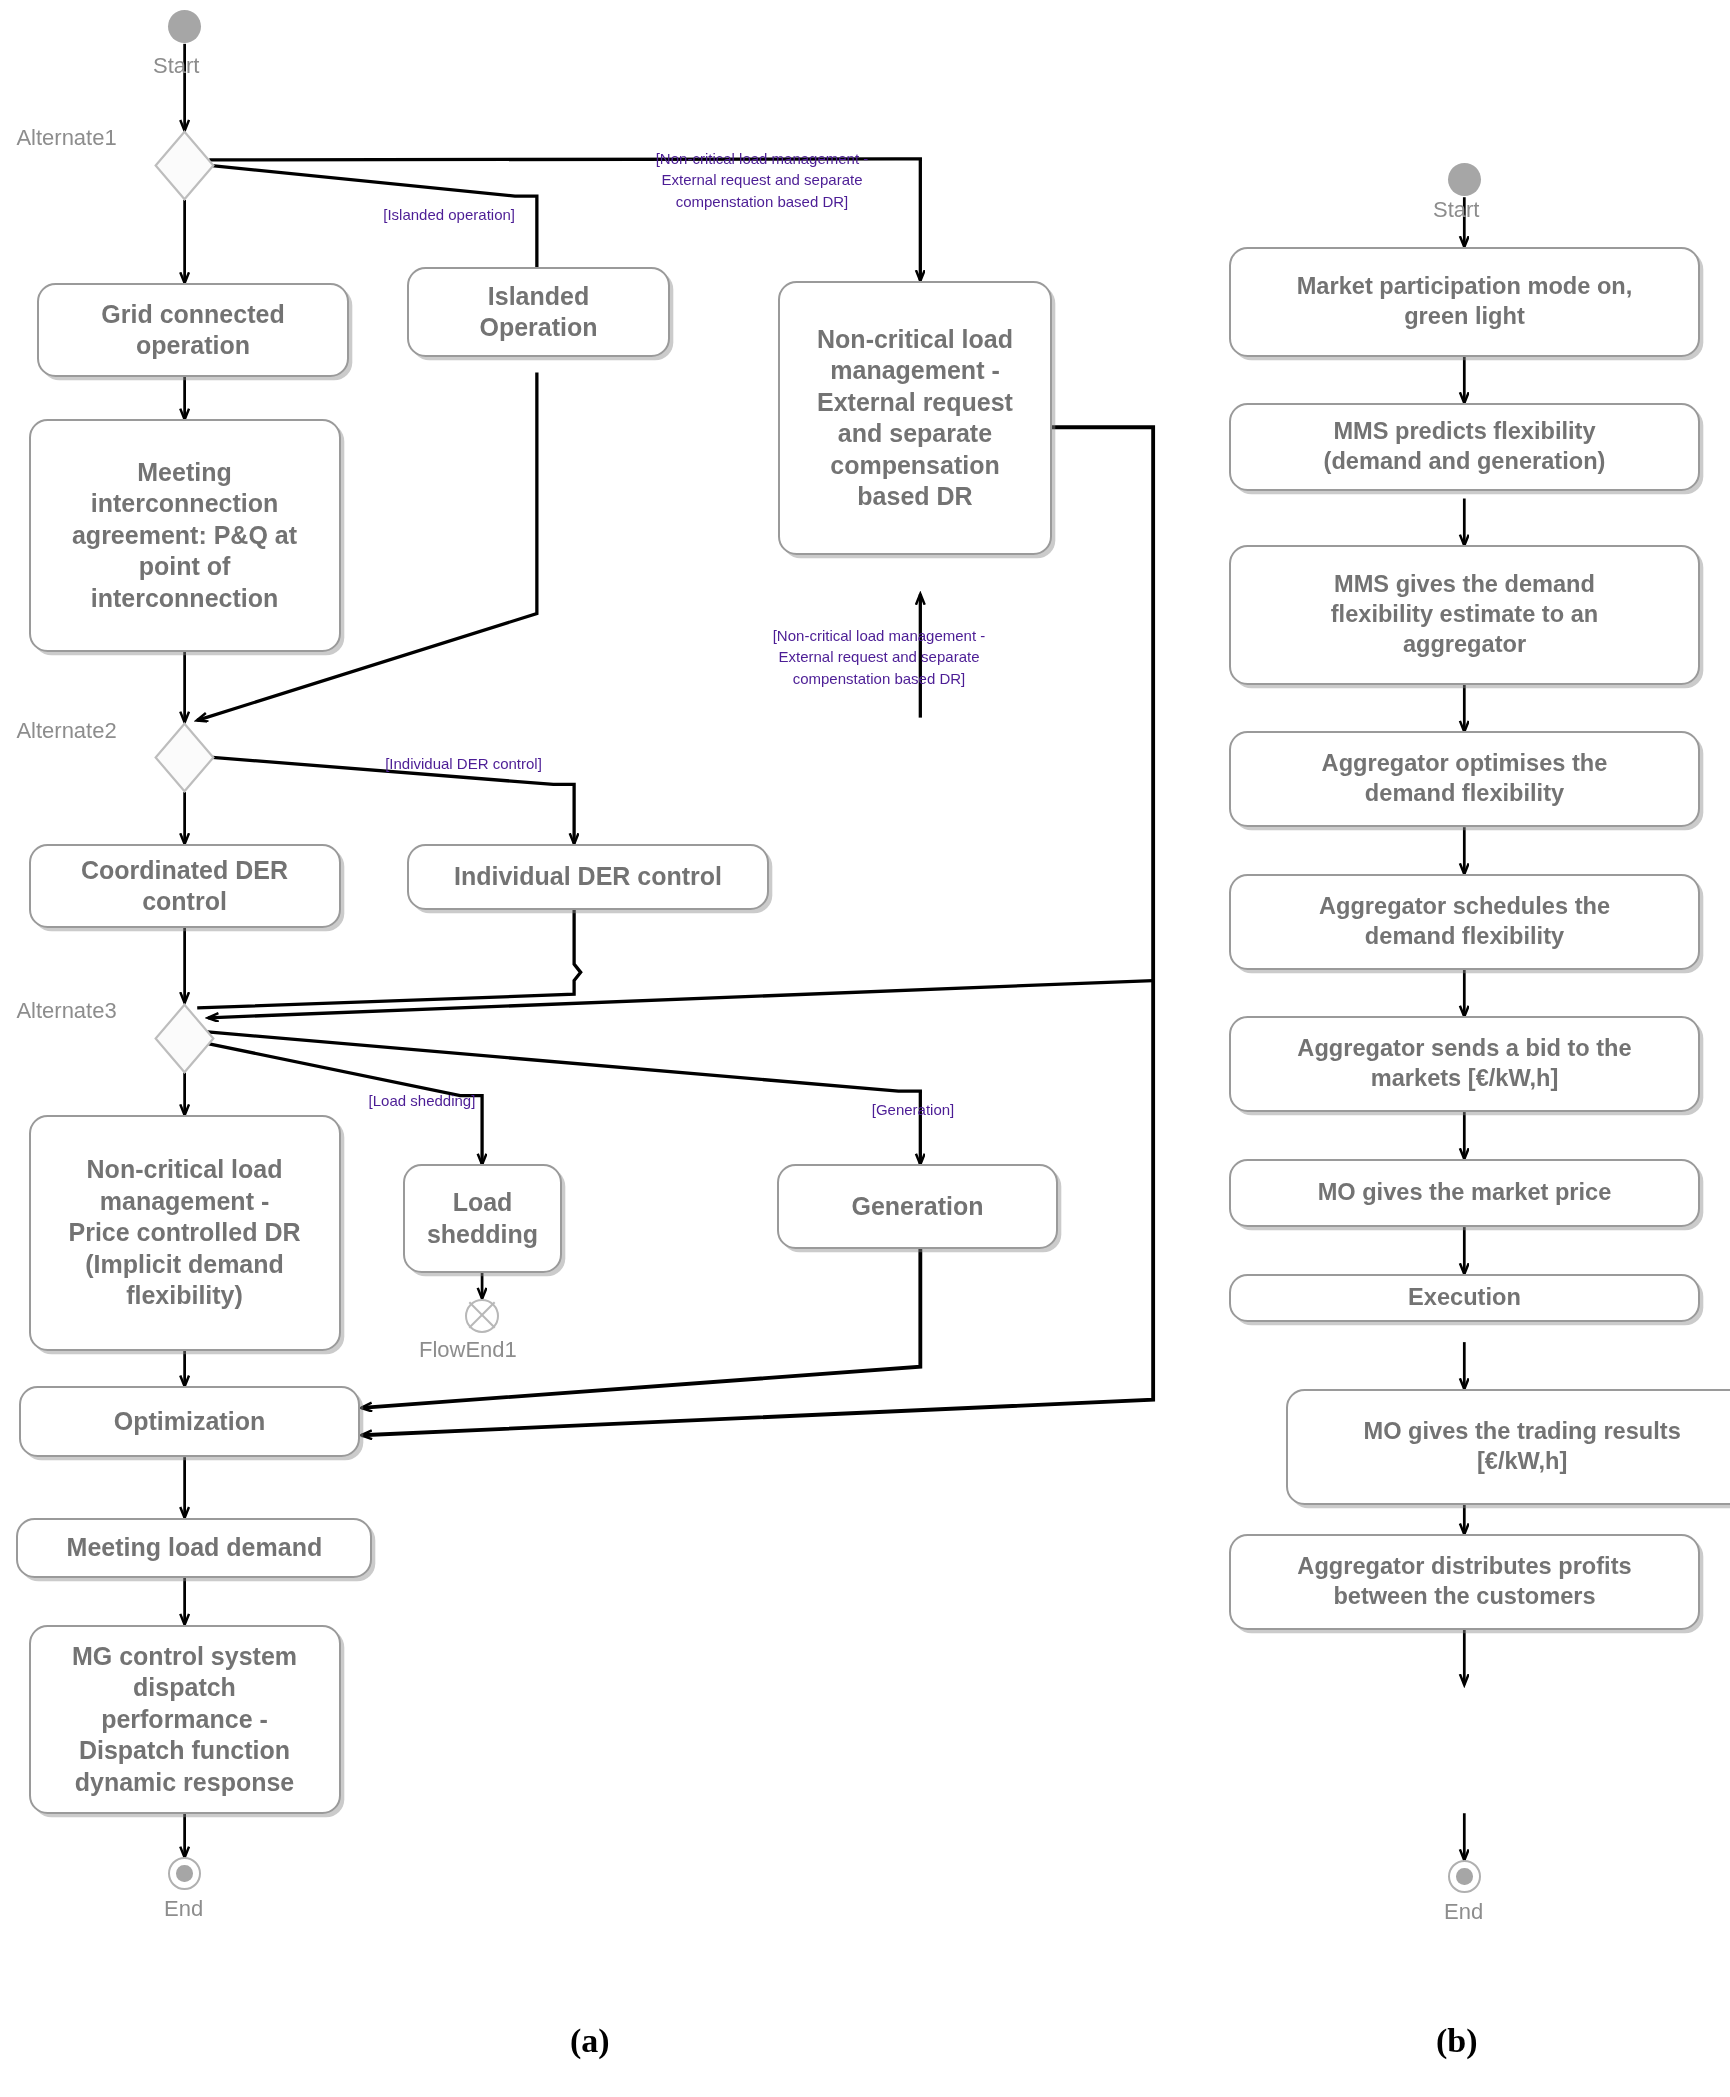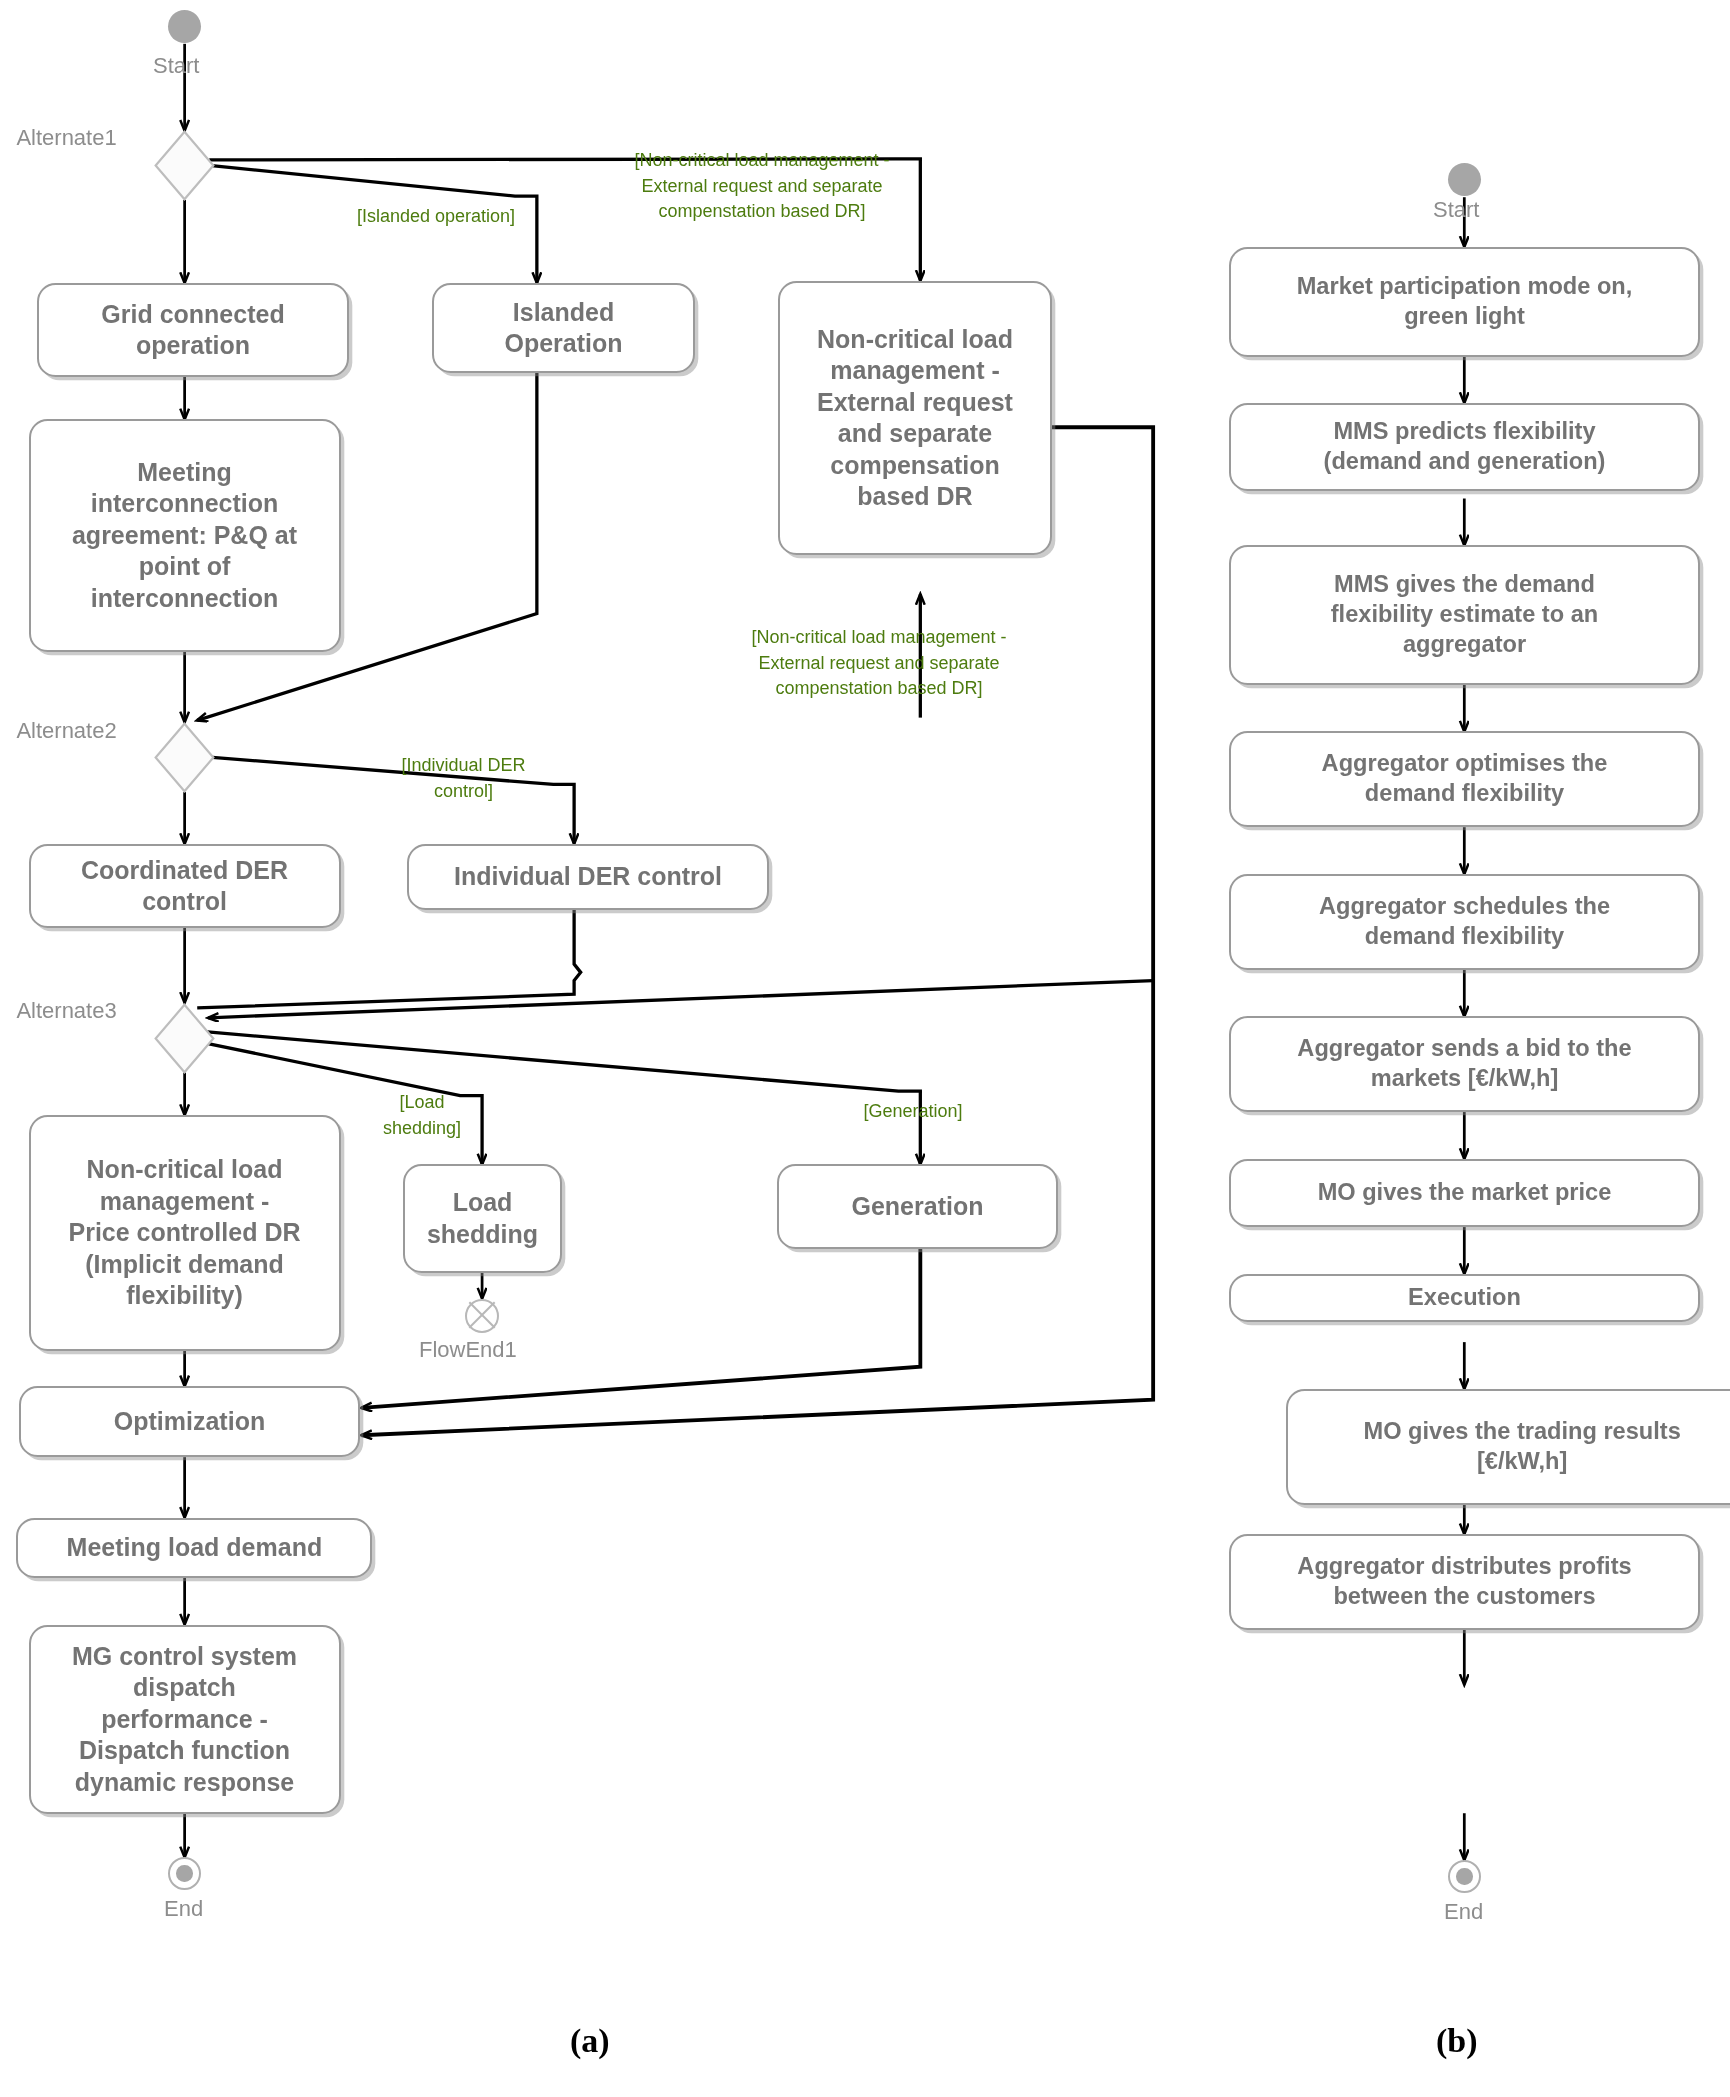--- a/index.html
+++ b/index.html
@@ -63,22 +63,22 @@
   .nlabel{
     position:absolute;
     color:#8d8d8d;
     font-size:22px;
     font-weight:normal;
     white-space:nowrap;
   }
   
   .guard{
     position:absolute;
-    color:#4d7c0f;
-    font-size:18px;
+    color:#4c1d95;
+    font-size:15px;
     font-weight:normal;
     line-height:1.42;
     white-space:pre-line;
     text-align:center;
   }
 
   
   .caption{
     position:absolute;
     font-family:"Liberation Serif", serif;
@@ -183,21 +183,21 @@
   <div class="diamond-wrap" style="left:154px;top:1003px;">
     <svg width="61" height="71" viewBox="0 0 112 130">
       <polygon points="56,3 109,65 56,127 3,65" fill="#fbfbfb" stroke="#bdbdbd" stroke-width="4"></polygon>
     </svg>
   </div>
   <div class="nlabel" style="left:16.4px;top:998px;">Alternate3</div>
 
   <div class="node lg" style="left:37px;top:283px;width:312px;height:94px;">Grid connected
 operation</div>
 
-  <div class="node lg" style="left:407px;top:283px;width:263px;height:90px;margin-left:25px;">Islanded
+  <div class="node lg" style="left:407px;top:267px;width:263px;height:90px;">Islanded
 Operation</div>
 
   <div class="node lg" style="left:778px;top:281px;width:274px;height:274px;">Non-critical load
 management -
 External request
 and separate
 compensation
 based DR</div>
 
   <div class="node lg" style="left:28.5px;top:419px;width:312px;height:233px;">Meeting

